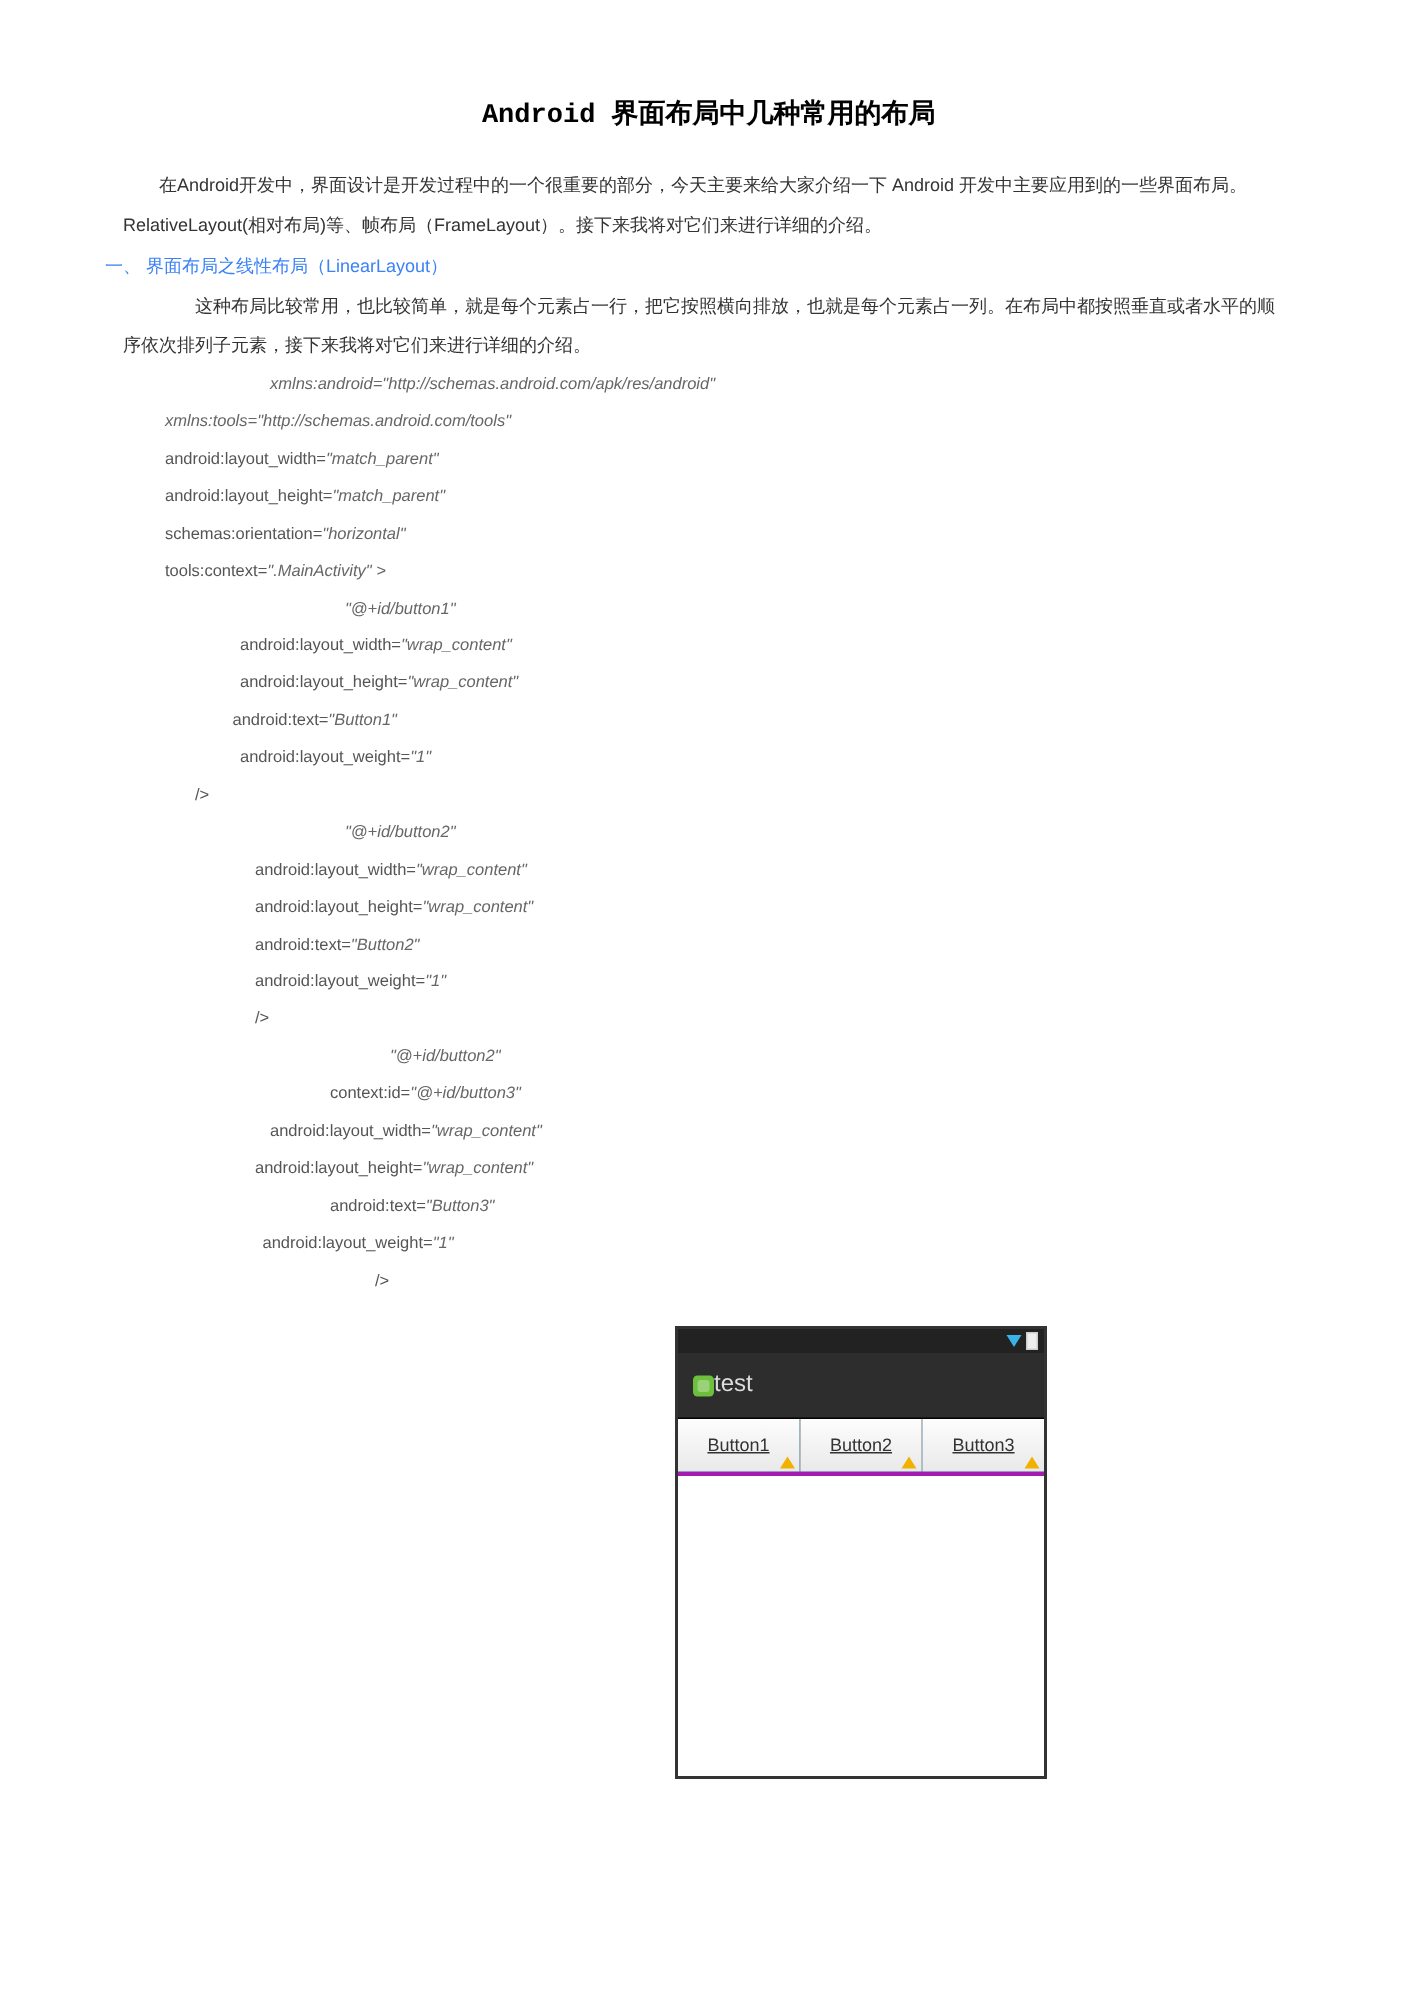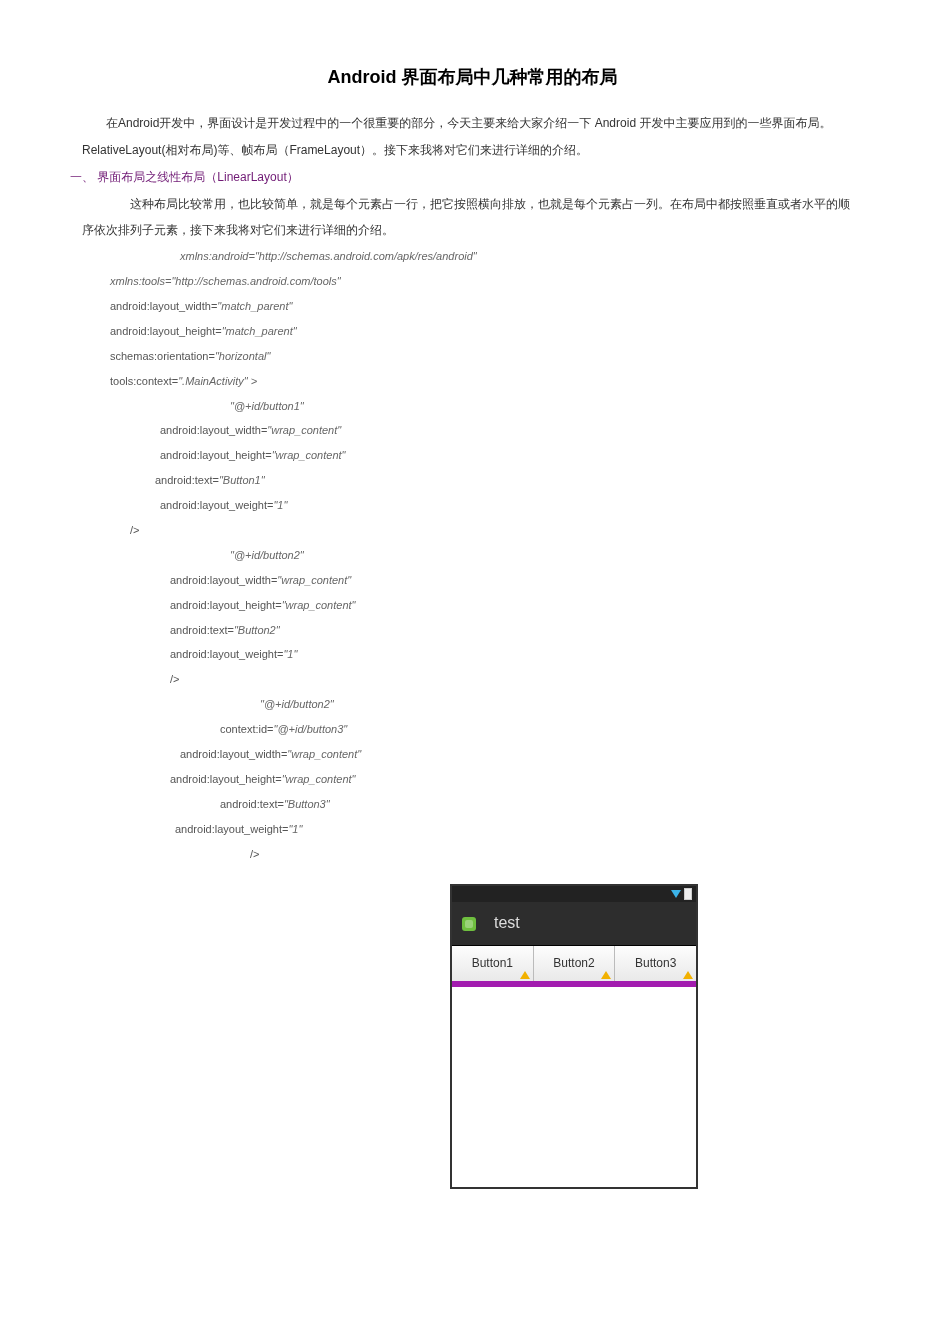--- a/index.html
+++ b/index.html
@@ -14,37 +14,38 @@
     padding: 60px 70px 40px 70px;
     font-size: 12px;
     line-height: 1.9;
   }
   .title {
     text-align: center;
     font-size: 18px;
     font-weight: bold;
     margin-bottom: 18px;
     color: #000;
+    font-family: Liberation Mono, monospace;
   }
   .para {
     margin: 4px 12px;
     color: #333;
   }
   .indent1 { text-indent: 2em; }
   .code-line {
     font-family: Arial, sans-serif;
     font-size: 11px;
     color: #555;
     margin: 4px 0;
     white-space: pre;
   }
   .italic { font-style: italic; color: #666; }
   .section {
     margin: 4px 0;
-    color: #701a75;
+    color: #3b82f6;
   }
   .red { color: #b00; }
 
   
   .phone-preview {
     width: 248px;
     margin-left: 380px;
     margin-top: 20px;
     border: 2px solid #333;
     background: #fff;
@@ -68,38 +69,39 @@
   .status-battery {
     width: 6px; height: 10px; background: #eee; border:1px solid #ccc;
   }
   .phone-titlebar {
     background: #2d2d2d;
     color: #ddd;
     font-size: 16px;
     padding: 6px 10px;
     display: flex;
     align-items: center;
-    gap: 18px;
+    gap: 0;
     border-bottom: 1px solid #000;
   }
   .app-icon {
     width: 14px; height: 14px;
     background: #6fbf3f;
     border-radius: 3px;
     position: relative;
   }
   .app-icon::after{
     content:"";
     position:absolute; inset:3px;
     background:#fff; border-radius:2px; opacity:.3;
   }
   .phone-buttons {
     display: flex;
     background: #0369a1;
-    border-bottom: 6px solid #a21caf;
+    border-bottom: 3px solid #a21caf;
+    text-decoration: underline;
   }
   .phone-btn {
     flex: 1;
     text-align: center;
     font-family: Arial, sans-serif;
     font-size: 12px;
     color: #333;
     padding: 6px 0;
     background: linear-gradient(#fdfdfd,#e9e9e9);
     border-right: 1px solid #bbb;

